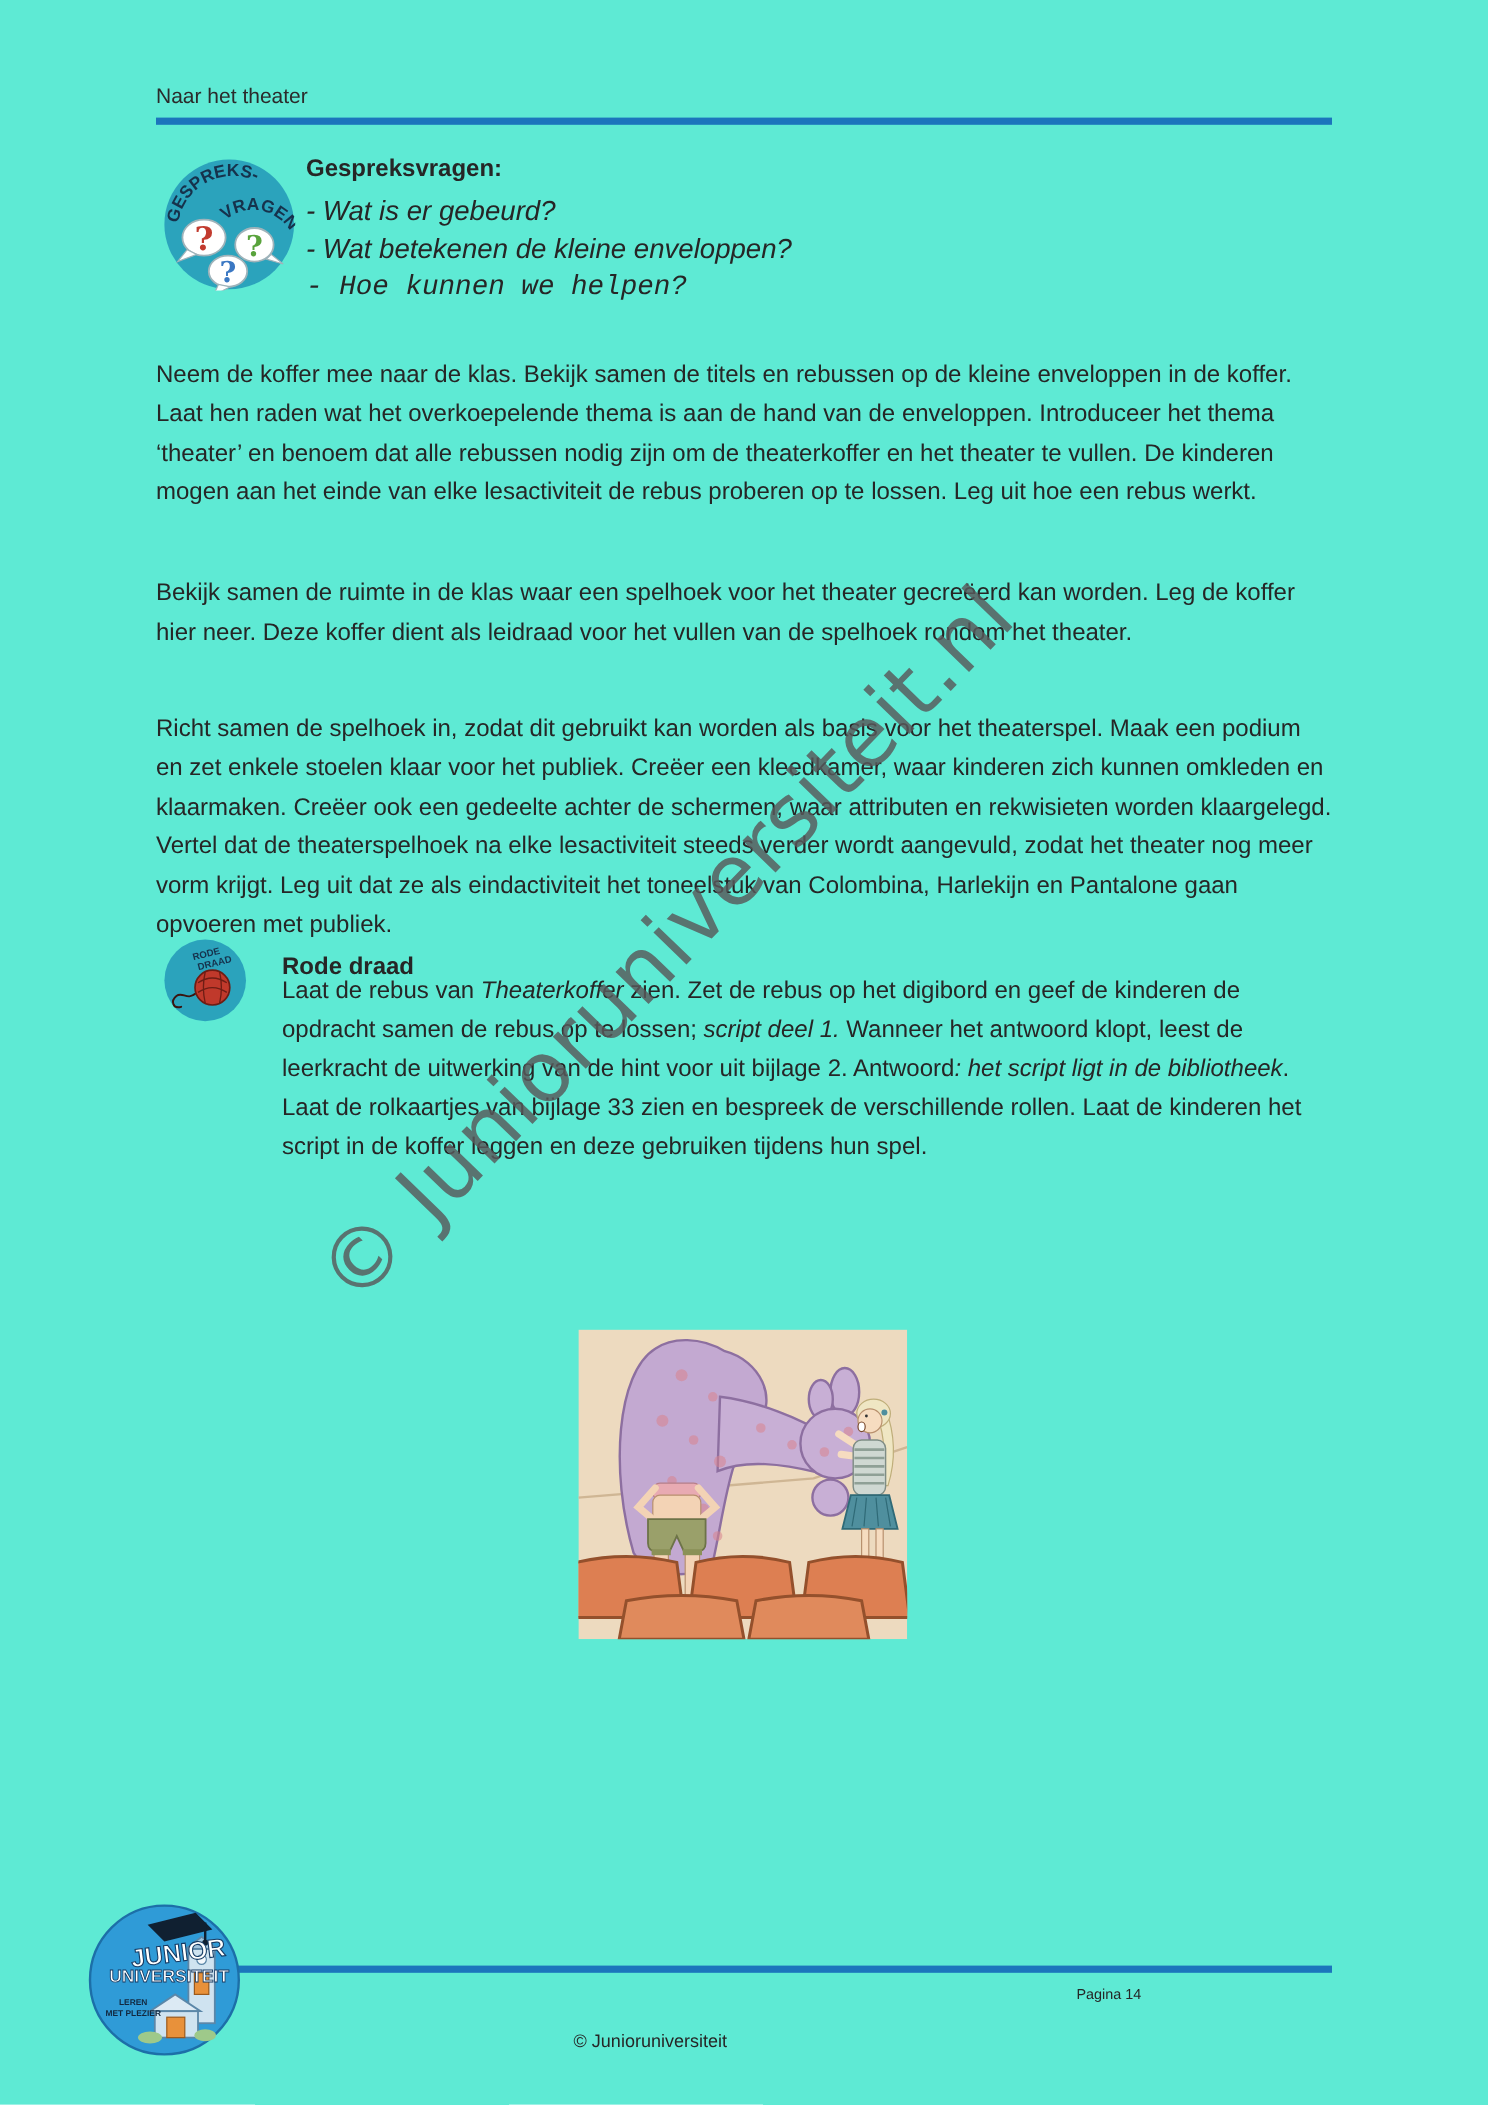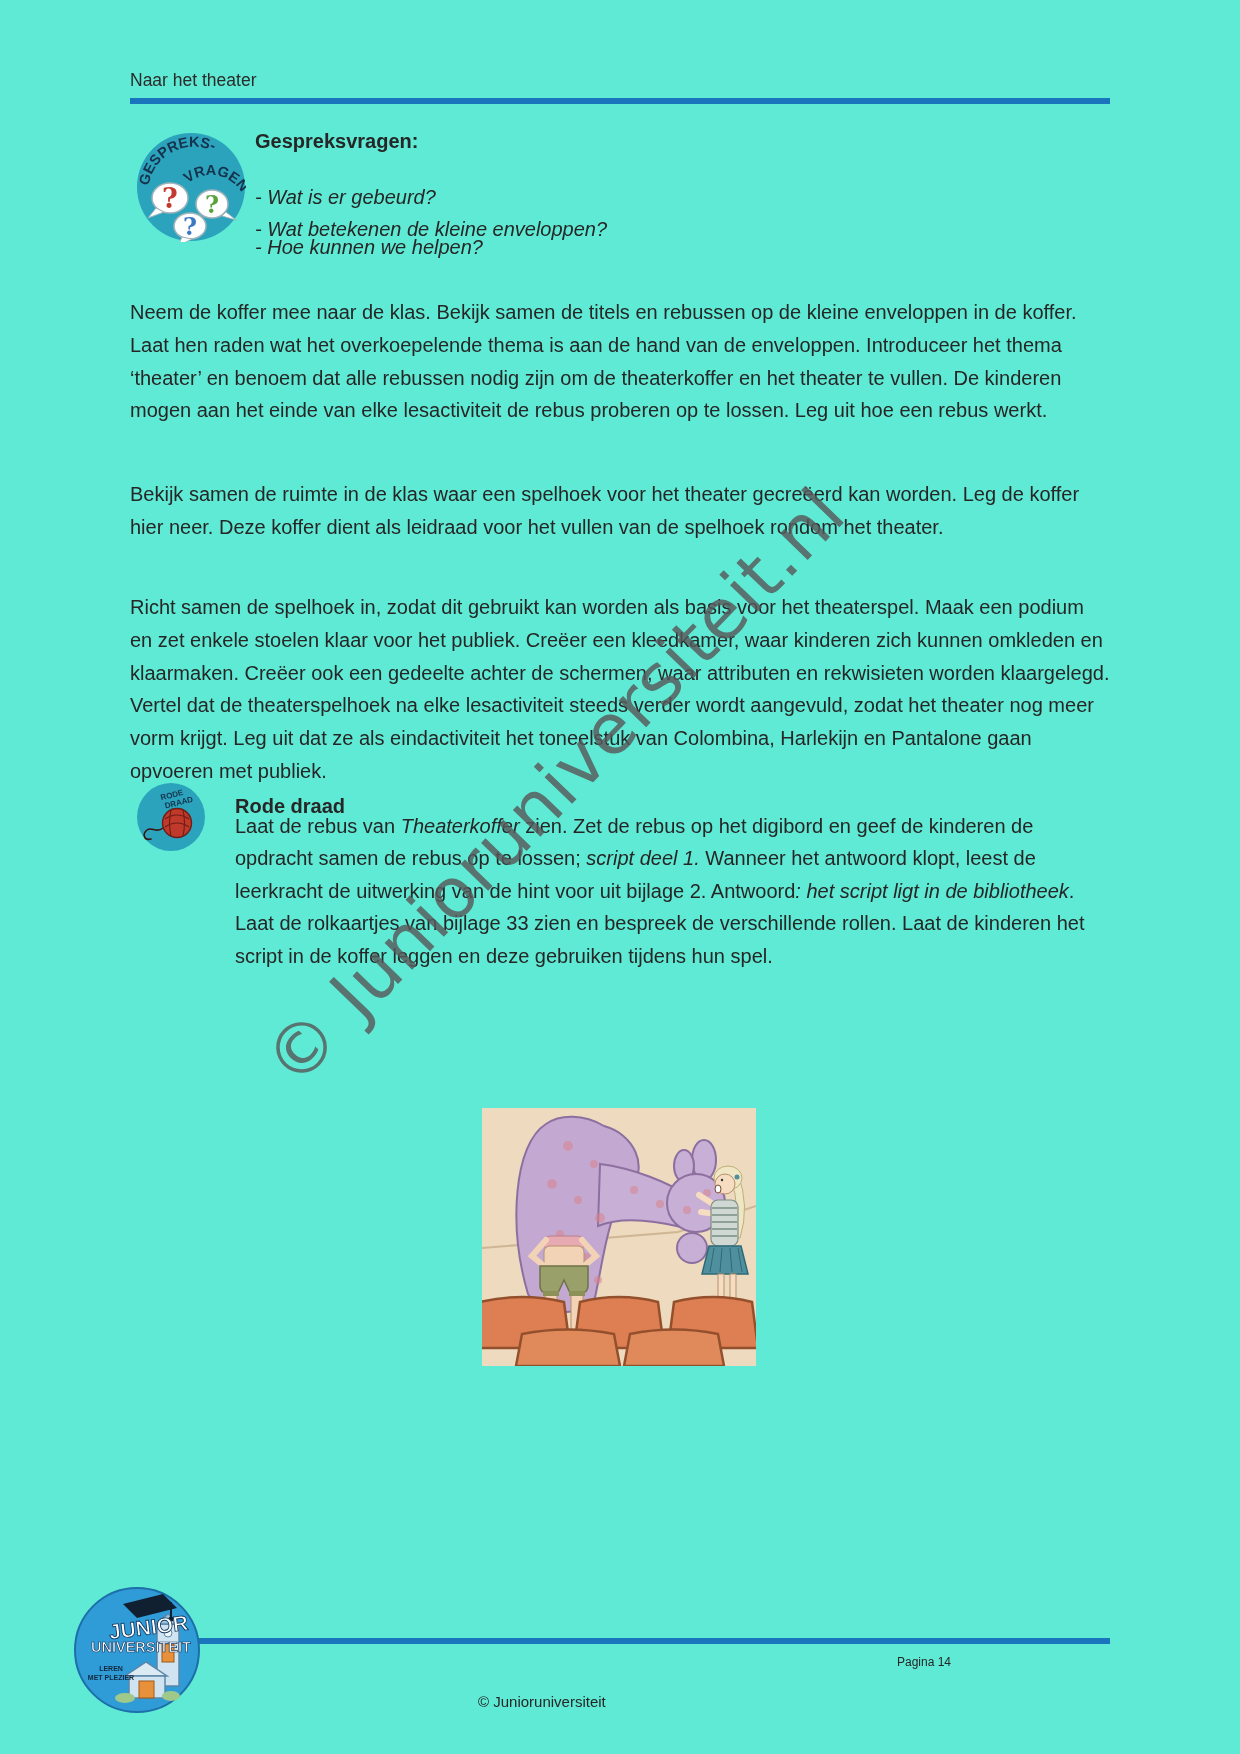--- a/index.html
+++ b/index.html
@@ -11,22 +11,22 @@
     color:#262626;
     overflow:hidden;
   }
   .abs{position:absolute;}
   
   .header-title{left:130px;top:70px;font-size:17.5px;color:#2b2b2b;}
   .header-rule{left:130px;top:98px;width:980px;height:6px;background:#1B75BC;}
   
   .gv-icon{left:136px;top:132px;width:110px;height:110px;}
   .gv-heading{left:255px;top:130px;font-size:20px;font-weight:bold;}
-  .gv-q{left:255px;font-size:20px;font-style:italic;margin-top:24px;}
-  .gv-q1{top:162px;} .gv-q2{top:194px;} .gv-q3{top:212px;}
+  .gv-q{left:255px;font-size:23px;font-style:italic;}
+  .gv-q1{top:162px;} .gv-q2{top:194px;} .gv-q3{top:226px;font-family:Liberation Mono, monospace;}
   
   .para{left:130px;width:980px;font-size:20px;line-height:32.8px;text-align:left;}
   .para1{top:296px;} .para2{top:478px;} .para3{top:591px;}
   
   .rd-icon{left:136px;top:782px;width:70px;height:70px;}
   .rd-heading{left:235px;top:780px;font-size:20px;font-weight:bold;margin-top:15px;}
   .rd-text{left:235px;top:810px;width:877px;font-size:20px;line-height:32.4px;}
   .it{font-style:italic;}
   
   .illustration{left:482px;top:1108px;width:274px;height:258px;}

